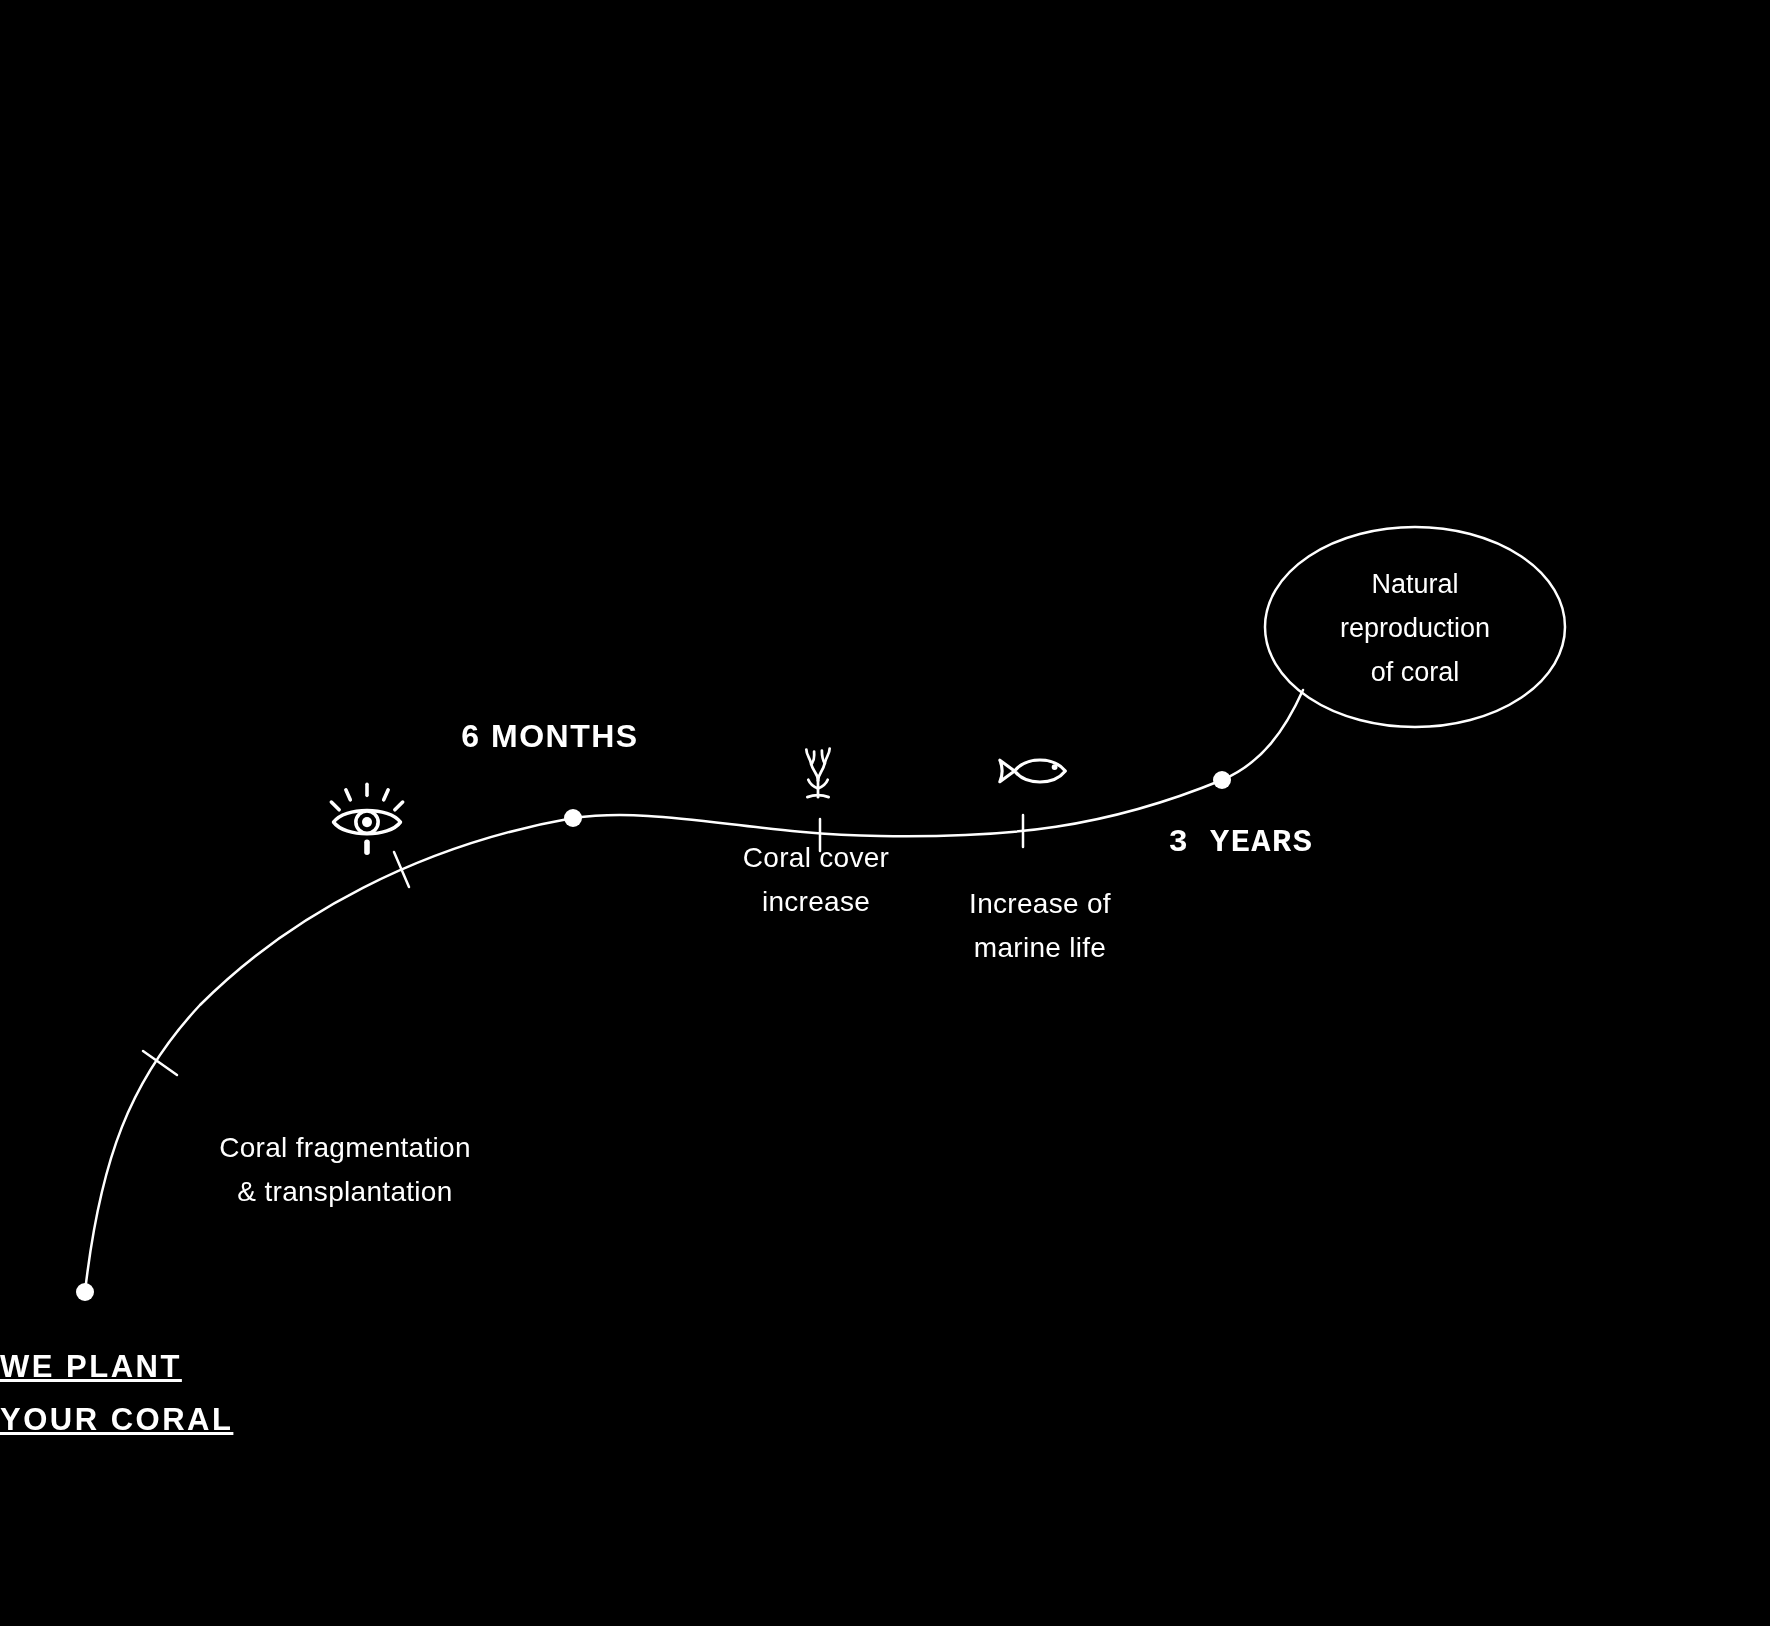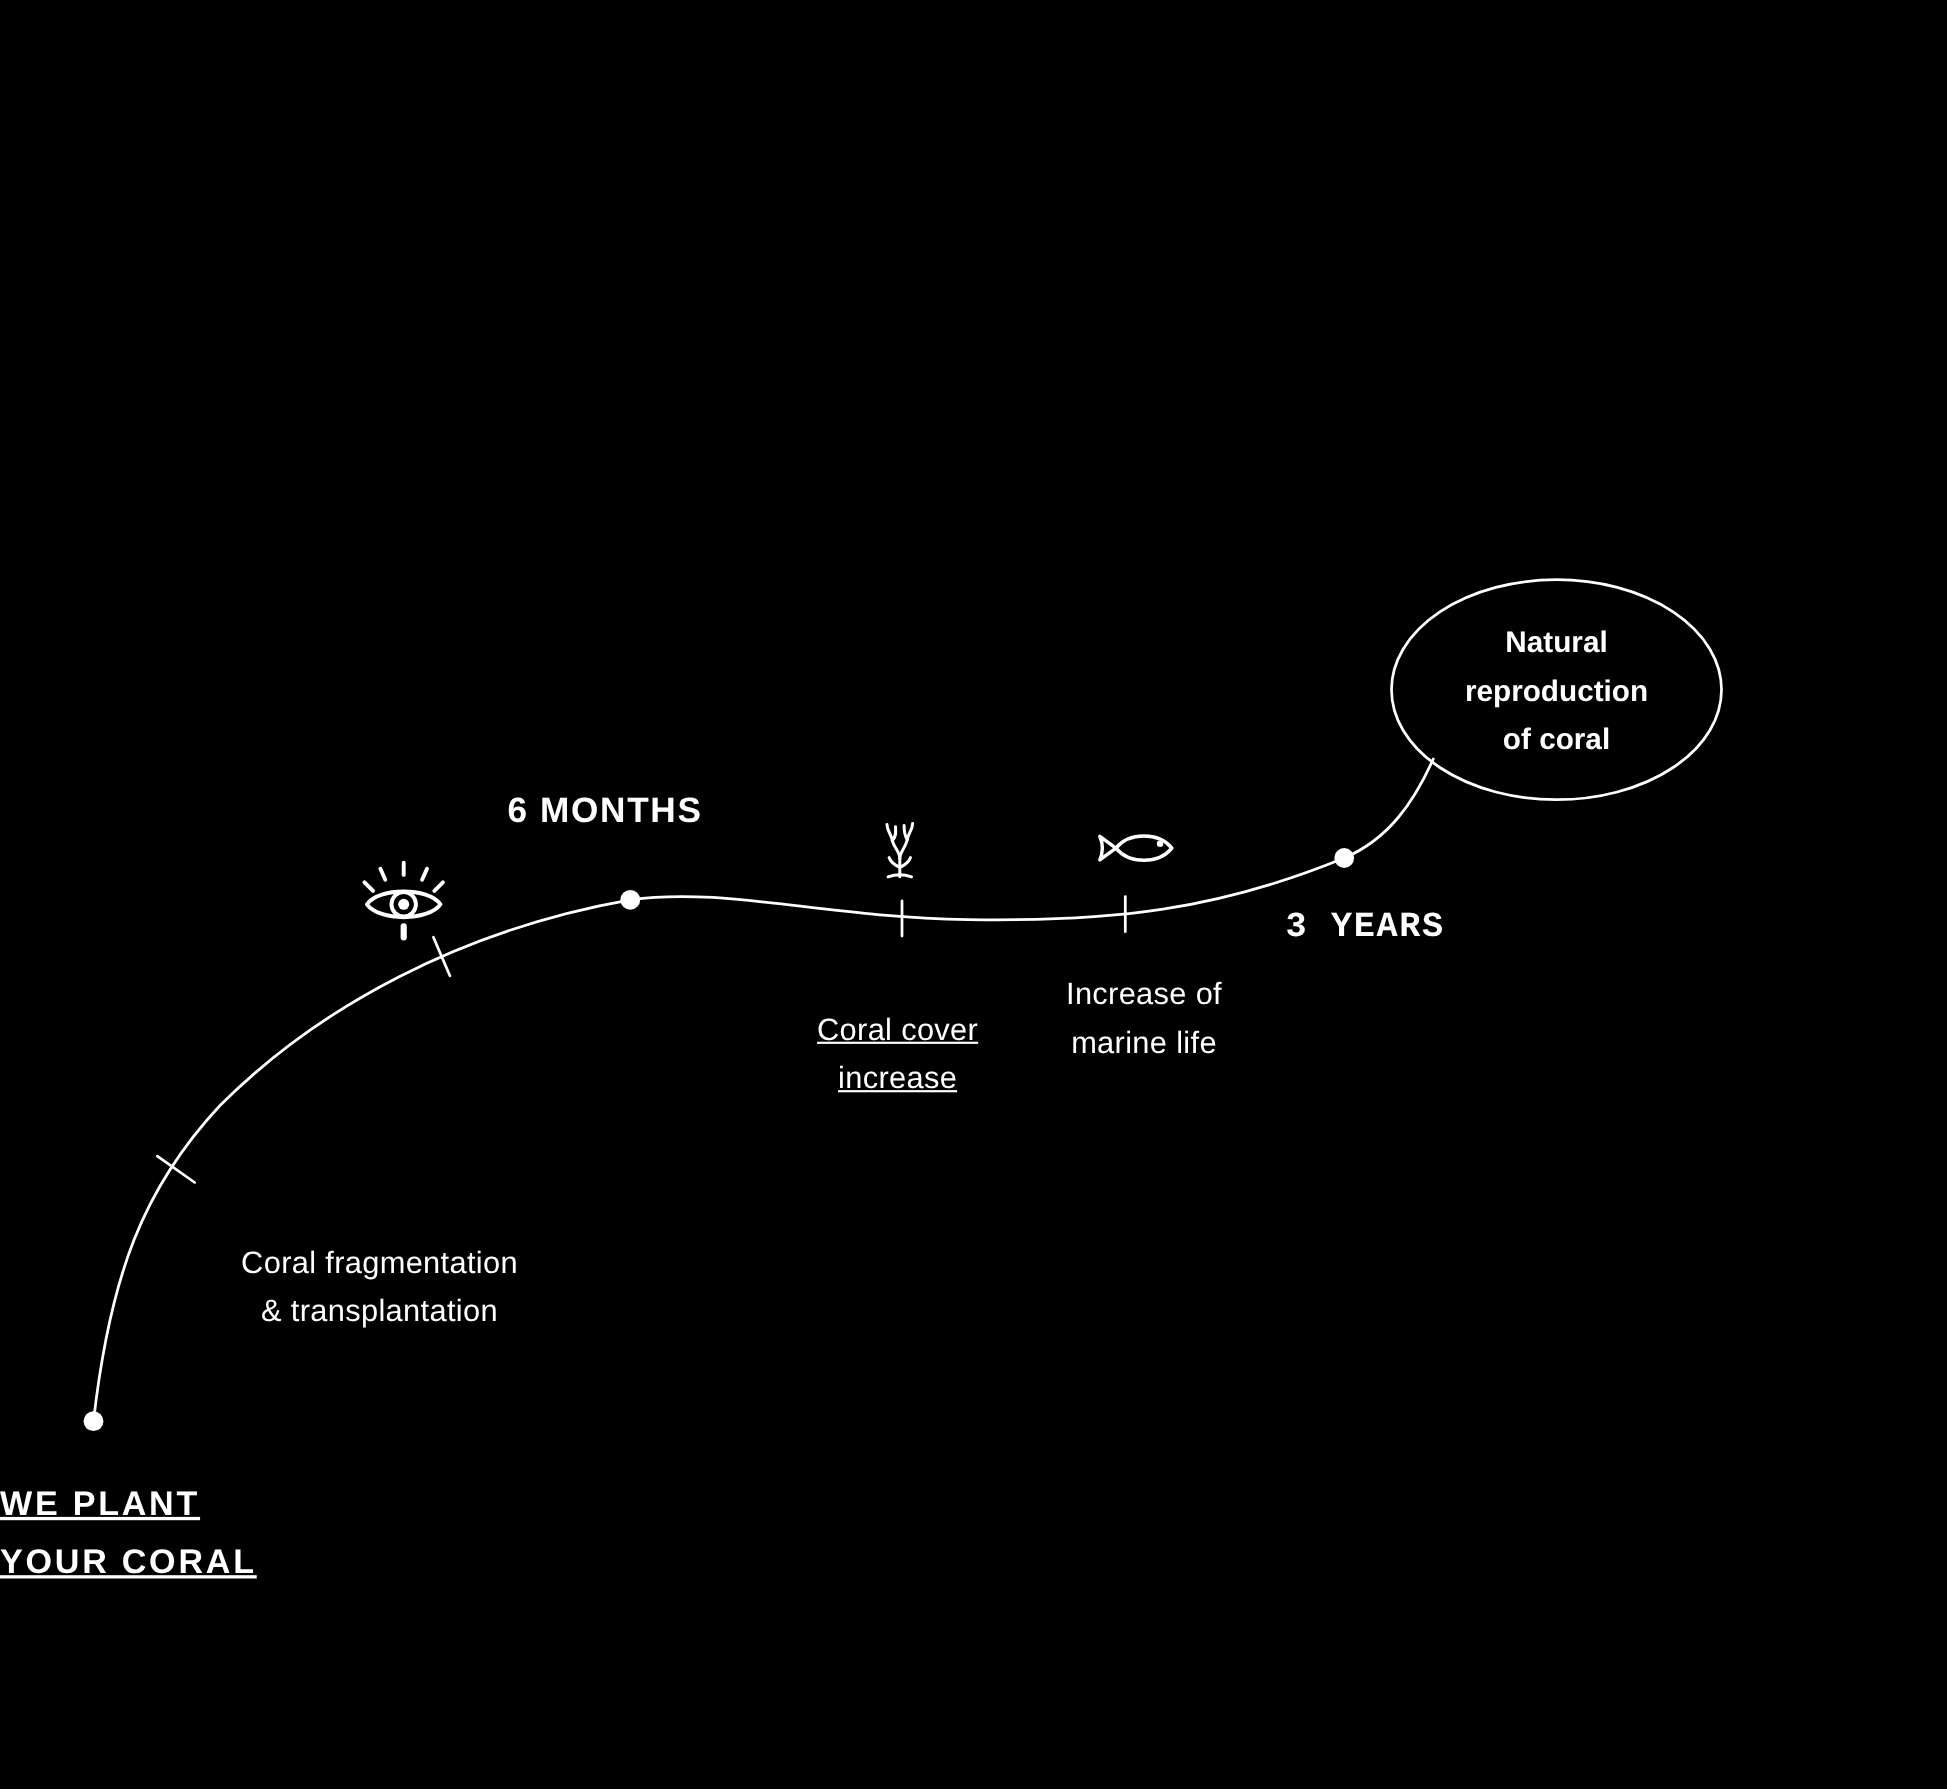--- a/index.html
+++ b/index.html
@@ -17,21 +17,21 @@
   .dot { fill: #fff; stroke: none; }
   .bubble { stroke: #fff; fill: none; stroke-width: 2.5; }
   .icon { position: absolute; overflow: visible; }
   .icon .stroke { stroke: #fff; fill: none; stroke-width: 3.2; stroke-linecap: round; stroke-linejoin: round; }
   .icon .fill { fill: #fff; stroke: none; }
   .label { position: absolute; white-space: nowrap; }
   .label.center { transform: translateX(-50%); text-align: center; }
   .label.regular { font-size: 28px; line-height: 44px; font-weight: 400; letter-spacing: 0.3px; }
   .label.bold { font-size: 32px; font-weight: 700; letter-spacing: 1.5px; }
   .label.start { font-size: 31px; font-weight: 700; letter-spacing: 2.5px; line-height: 53px; }
-  .label.bubble-text { font-size: 27px; line-height: 44px; font-weight: 700; }
+  .label.bubble-text { font-size: 27px; line-height: 44px; font-weight: 400; }
 </style>
 </head>
 <body>
 
 <div class="stage">
 
   <svg width="0" height="0" style="position:absolute" aria-hidden="true">
     <defs>
       <g id="scissors-shape">
         <circle class="stroke" cx="10" cy="14" r="7"></circle>
@@ -109,21 +109,21 @@
     <div>WE PLANT</div>
     <div>YOUR CORAL</div>
   </div>
 
   <div class="label regular center" style="left:345px; top:1126px;">
     <div>Coral fragmentation</div>
     <div>&amp; transplantation</div>
   </div>
 
 
-  <div class="label regular center" style="left:816px; top:914px;text-decoration:underline;">
+  <div class="label regular center" style="left:816px; top:836px;">
     <div>Coral cover</div>
     <div>increase</div>
   </div>
 
   <div class="label regular center" style="left:1040px; top:882px;">
     <div>Increase of</div>
     <div>marine life</div>
   </div>
 
   <div class="label bubble-text center" style="left:1415px; top:562px;">

